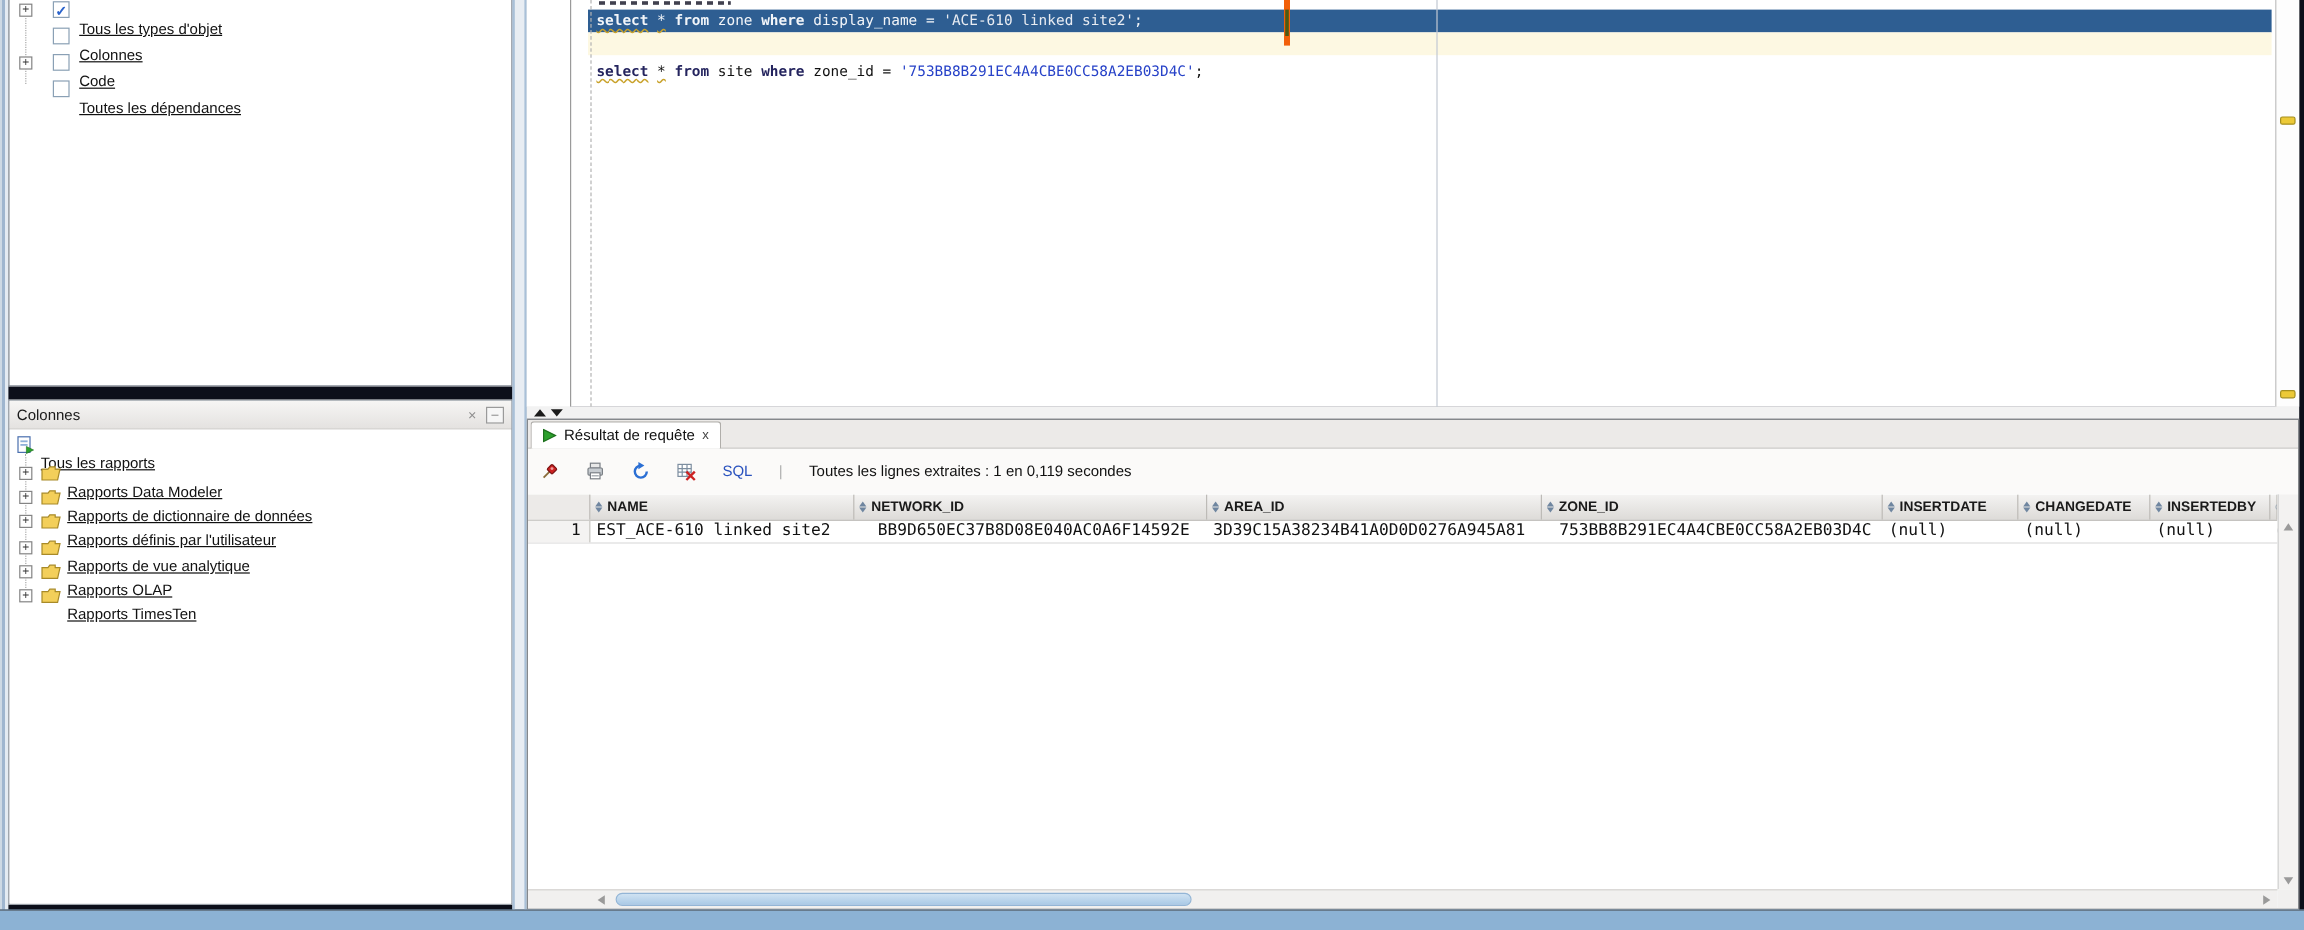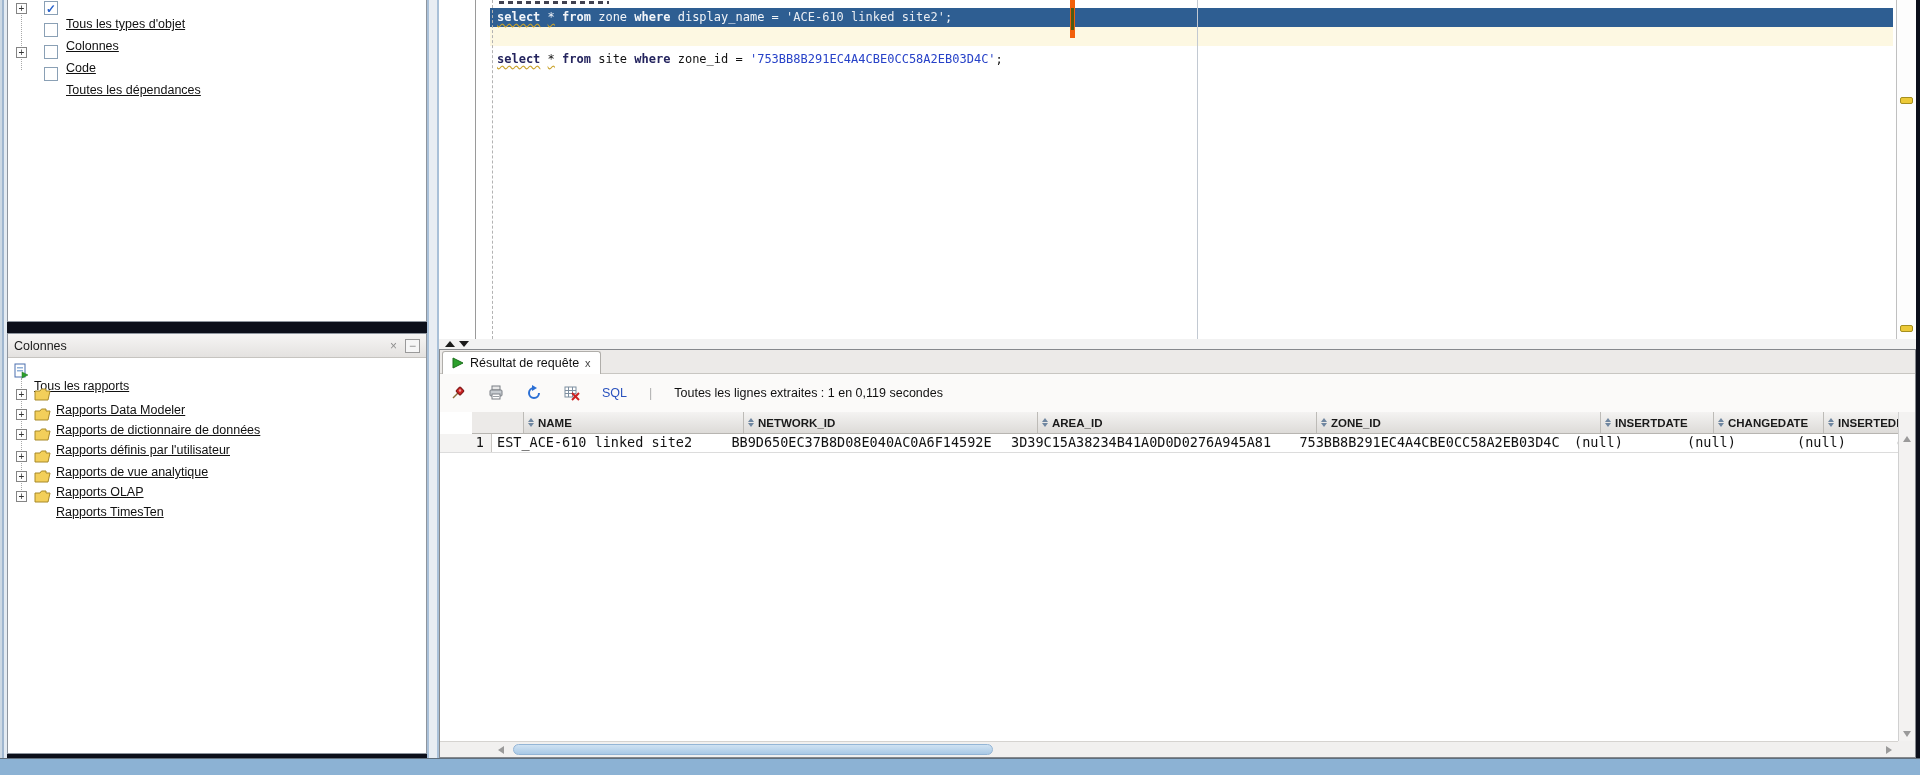--- a/index.html
+++ b/index.html
@@ -57,21 +57,21 @@
   .results{position:absolute;left:0;top:349px;width:1477px;bottom:0;background:#fff;border:1px solid #85888c;}
   .tab-row{position:absolute;left:0;top:0;right:0;height:24px;background:#eceae8;border-bottom:1px solid #c8c6c2;}
   .tab{position:absolute;left:2px;top:1px;height:23px;background:#fff;border:1px solid #b0aeaa;border-bottom:none;border-radius:3px 3px 0 0;display:flex;align-items:center;padding:0 9px;gap:6px;font-size:12.5px;color:#111;}
   .tab-close{color:#444;font-size:11px;}
   .toolbar{position:absolute;left:0;top:24px;right:0;height:38px;display:flex;align-items:center;gap:22px;padding-left:10px;background:#fbfaf9;font-size:12.5px;}
   .tb-sep{color:#b0b0b0;}
   .sql-link{color:#2a52be;}
   .status-text{color:#111;}
   
   .grid{position:absolute;left:0;top:62px;right:17px;bottom:16px;overflow:hidden;background:#fff;}
-  .g-head{display:flex;height:22px;background:linear-gradient(#f4f3f2,#dddbd8);border-bottom:1px solid #b7b5b1;margin-left:32px;}
+  .g-head{display:flex;height:22px;background:linear-gradient(#f4f3f2,#dddbd8);border-bottom:1px solid #b7b5b1;}
   .th{display:flex;align-items:center;gap:4px;padding-left:4px;border-right:1px solid #bdbbb7;font-size:11.5px;font-weight:bold;color:#1a1a1a;overflow:hidden;white-space:nowrap;flex:none;}
   .g-row{display:flex;height:19px;border-bottom:1px solid #dcdcdc;font-family:"DejaVu Sans Mono","Liberation Mono",monospace;font-size:13.5px;color:#111;}
   .td{padding-left:5px;overflow:hidden;white-space:nowrap;flex:none;}
   .c0{width:52px;} .c1{width:220px;} .c2{width:294px;text-align:center;} .c3{width:279px;} .c4{width:284px;text-align:center;} .c5{width:113px;} .c6{width:110px;} .c7{width:100px;} .c8{flex:1 1 auto;min-width:0;}
   .td.c0{text-align:right;padding-right:7px;background:#f4f3f2;border-right:1px solid #c9c7c3;}
   .th.c0{background:#eceae8;}
   .sort{display:inline-flex;flex-direction:column;gap:1px;align-items:center;}
   .sort i{display:block;width:0;height:0;}
   .sort .s-up{border-left:3px solid transparent;border-right:3px solid transparent;border-bottom:4px solid #6f86a0;}
   .sort .s-dn{border-left:3px solid transparent;border-right:3px solid transparent;border-top:4px solid #6f86a0;}

